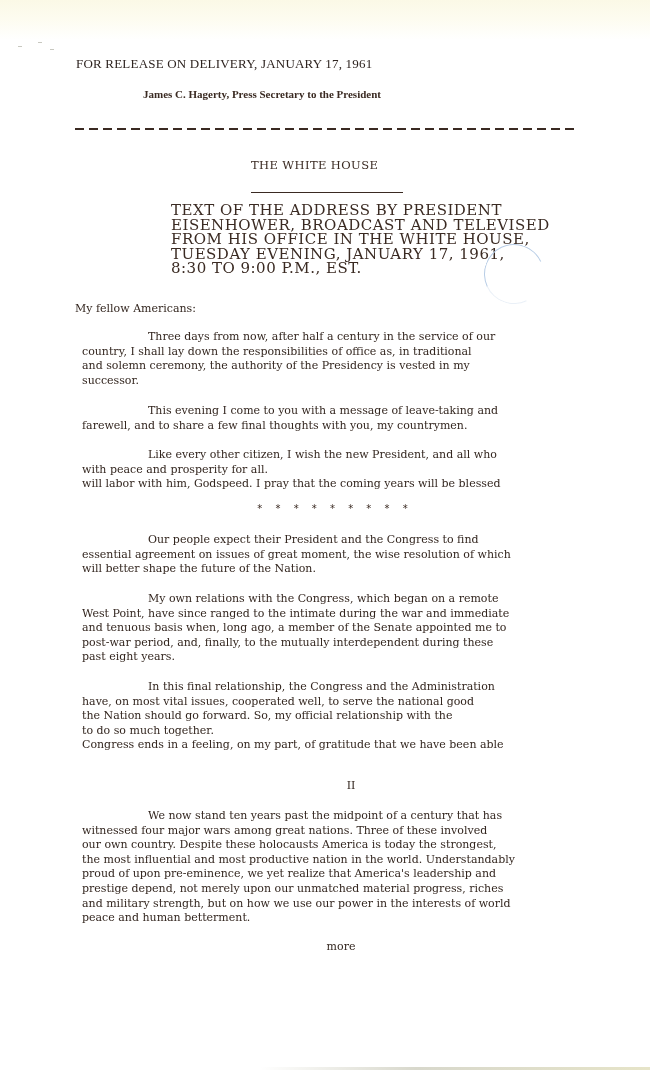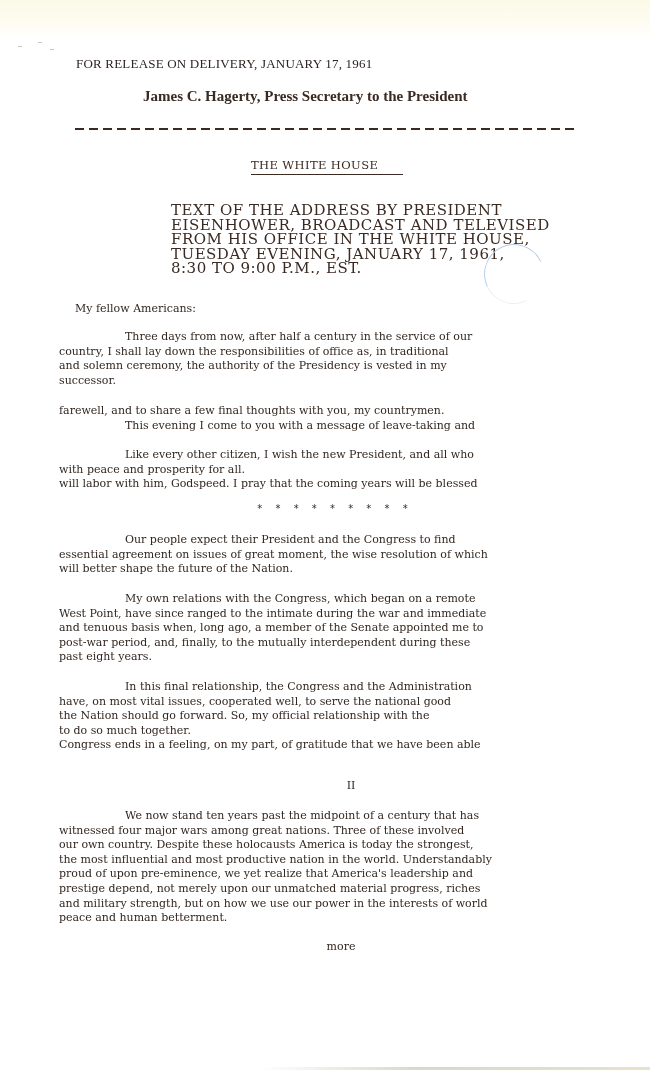--- a/index.html
+++ b/index.html
@@ -21,45 +21,45 @@
   .specks { position: absolute; left: 18px; top: 40px; width: 60px; height: 20px; }
   .speck { position: absolute; width: 4px; height: 1px; background: #c8c8c0; }
 
   .release {
     position: absolute; left: 76px; top: 56px;
     font-family: "Liberation Serif", serif; font-size: 13px; letter-spacing: 0.2px;
     color: #2e2420;
   }
   .press {
     position: absolute; left: 143px; top: 88px;
-    font-family: "Liberation Serif", serif; font-size: 15px; font-weight: bold; color: #3a2a22;
+    font-family: "Liberation Serif", serif; font-size: 11px; font-weight: bold; color: #3a2a22;
   }
   .dashes {
     position: absolute; left: 75px; top: 128px; width: 502px; height: 2px;
     background: repeating-linear-gradient(to right, #3a2a22 0 9px, transparent 9px 14px);
   }
   .whitehouse {
     position: absolute; left: 251px; top: 158px; width: 152px;
     font-family: "DejaVu Serif", serif; font-size: 11.5px; color: #3a2a22;
-    border-bottom: 1px solid #3a2a22; padding-bottom: 2px; letter-spacing: 0.4px;
+    border-bottom: 1px solid #3a2a22; padding-bottom: 20px; letter-spacing: 0.4px;
   }
   .address {
     position: absolute; left: 171px; top: 203px;
     font-family: "DejaVu Serif", serif; font-size: 15px; line-height: 14.6px;
     color: #3a2a22; letter-spacing: 0.5px;
   }
   .address div { white-space: nowrap; }
   .stamp {
     position: absolute; left: 484px; top: 244px; width: 58px; height: 58px;
     border-radius: 50%; border: 1.5px solid #b8cde6;
     border-right-color: transparent; border-bottom-color: rgba(184,205,230,0.3);
     transform: rotate(20deg);
   }
   .body-text {
-    position: absolute; left: 59px; width: 500px;
+    position: absolute; left: 82px; width: 500px;
     font-family: "DejaVu Serif", serif; font-size: 11px; line-height: 14.6px;
     color: #33261f;
   }
   .body-text .line { white-space: nowrap; }
   .indent { padding-left: 66px; }
   .salutation { position: absolute; left: 75px; top: 302px; font-size: 11px; font-family: "DejaVu Serif", serif; color:#33261f; }
   .stars {
     position: absolute; left: 0; width: 650px; text-align: center; top: 503px;
     font-family: "DejaVu Sans", sans-serif; font-size: 10px; letter-spacing: 5px; color: #3a2a22;
     padding-left: 10px;
@@ -102,22 +102,22 @@
   <div class="salutation">My fellow Americans:</div>
 
   <div class="body-text" style="top:330px">
     <div class="line indent">Three days from now, after half a century in the service of our</div>
     <div class="line">country, I shall lay down the responsibilities of office as, in traditional</div>
     <div class="line">and solemn ceremony, the authority of the Presidency is vested in my</div>
     <div class="line">successor.</div>
   </div>
 
   <div class="body-text" style="top:404px">
+    <div class="line indent">This evening I come to you with a message of leave-taking and</div>
     <div class="line">farewell, and to share a few final thoughts with you, my countrymen.</div>
-    <div class="line indent">This evening I come to you with a message of leave-taking and</div>
   </div>
 
   <div class="body-text" style="top:448px">
     <div class="line indent">Like every other citizen, I wish the new President, and all who</div>
     <div class="line">with peace and prosperity for all.</div>
     <div class="line">will labor with him, Godspeed.  I pray that the coming years will be blessed</div>
   </div>
 
   <div class="stars">* * * * * * * * *</div>
 

